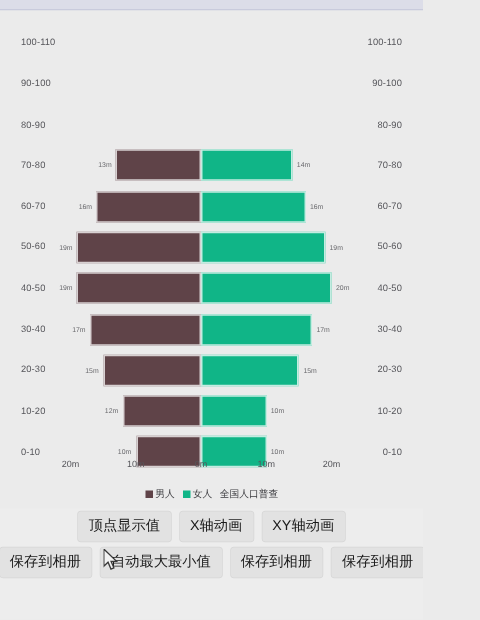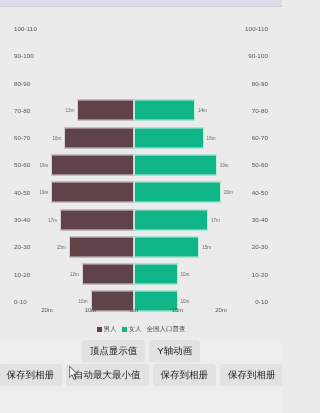--- a/index.html
+++ b/index.html
@@ -298,21 +298,22 @@
         </div>
         <div class="legend-item">
           <span>全国人口普查</span>
         </div>
       </div>
   </div>
 
   <div class="toolbar">
     <div class="btn-row" id="btn-row-1">
         <button class="btn">顶点显示值</button>
-        <button class="btn">Y轴动画</button>
+        <button class="btn">X轴动画</button>
+        <button class="btn">XY轴动画</button>
       </div>
     <div class="btn-row" id="btn-row-2">
         <button class="btn">保存到相册</button>
         <button class="btn">自动最大最小值</button>
         <button class="btn">保存到相册</button>
         <button class="btn">保存到相册</button>
       </div>
   </div>
 
   <svg class="cursor" id="mouse-cursor" viewBox="0 0 12 17" style="left: 69px; top: 366px;">

